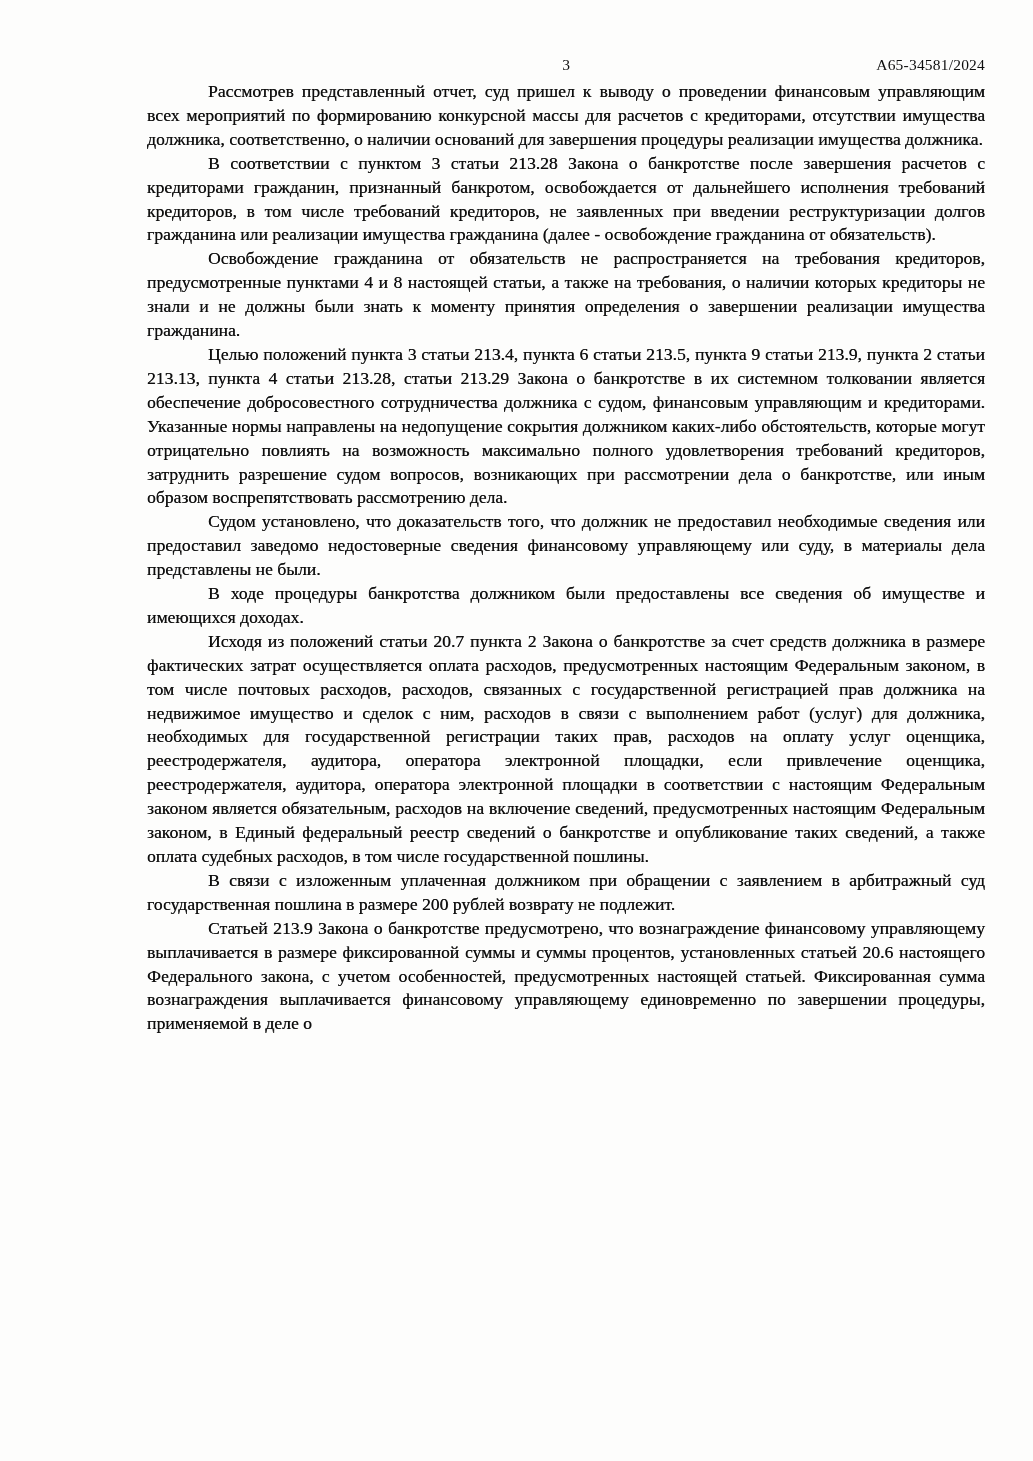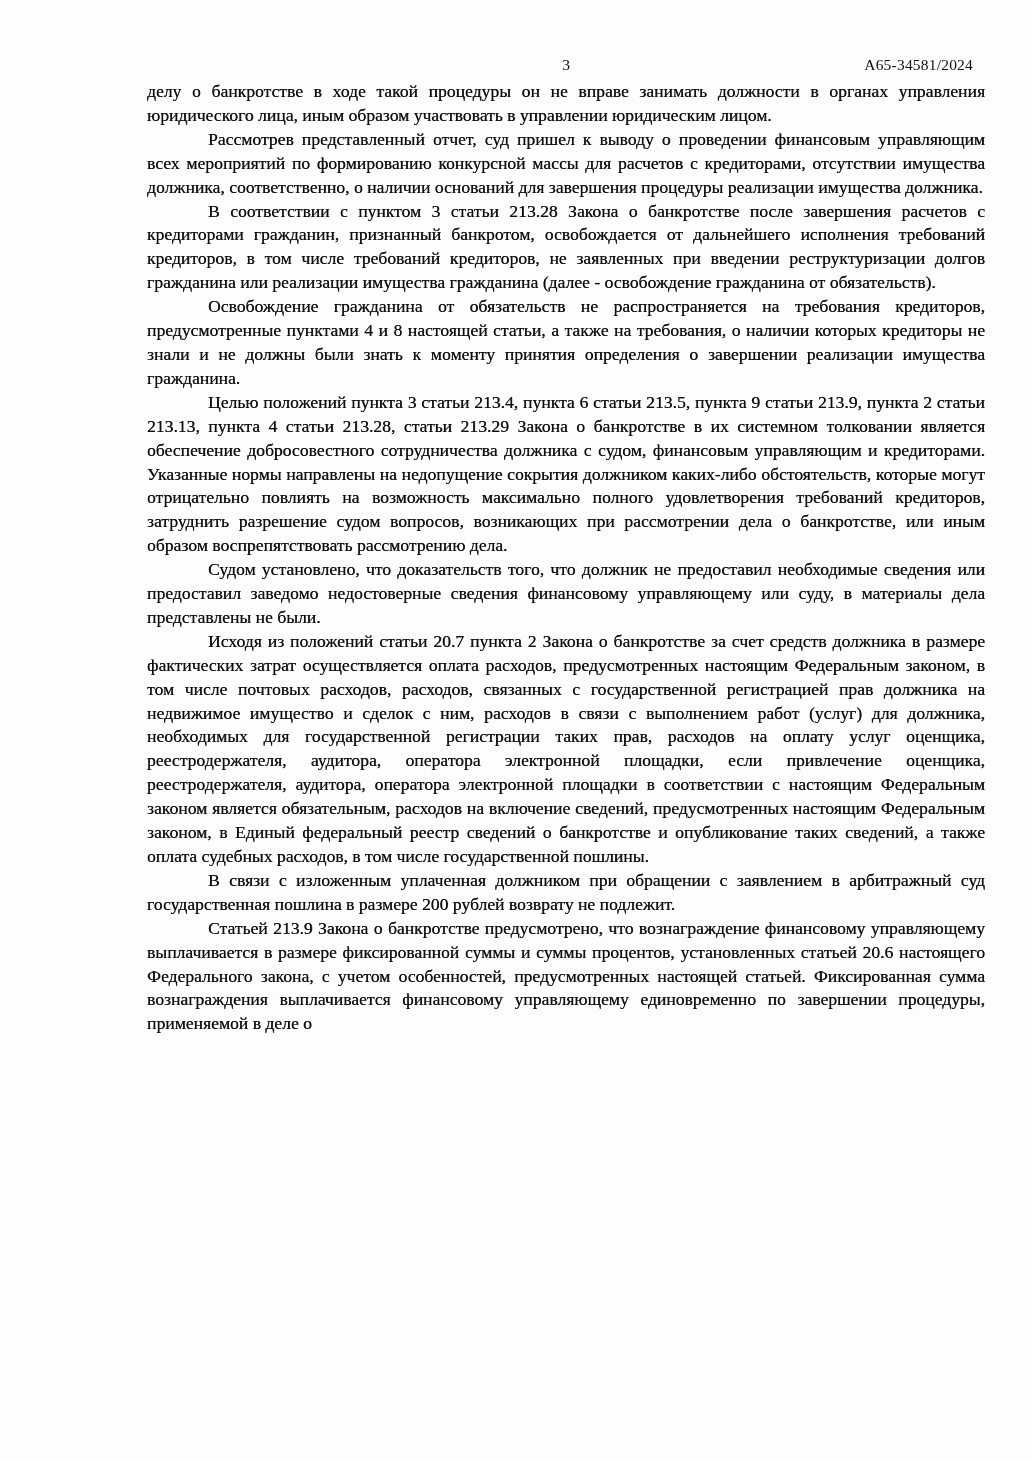--- a/index.html
+++ b/index.html
@@ -27,21 +27,21 @@
   }
   .page-number {
     position: absolute;
     left: 0;
     right: 0;
     top: 0;
     text-align: center;
   }
   .case-number {
     position: absolute;
-    right: 12px;
+    right: 0;
     top: 0;
     letter-spacing: 0.2px;
   }
   .body-text {
     position: absolute;
     top: 80px;
     left: 147px;
     width: 838px;
     font-size: 17.6px;
     line-height: 23.9px;
@@ -61,24 +61,24 @@
 <body>
 
 <div class="sheet">
 
   <div class="page-header">
     <div class="page-number">3</div>
     <div class="case-number">А65-34581/2024</div>
   </div>
 
   <div class="body-text">
-    <p class="continuation">делу о банкротстве в ходе такой процедуры он не вправе занимать должности в органах управления юридического лица, иным образом участвовать в управлении юридическим лицом.</p>
     <p>Рассмотрев представленный отчет, суд пришел к выводу о проведении финансовым управляющим всех мероприятий по формированию конкурсной массы для расчетов с кредиторами, отсутствии имущества должника, соответственно, о наличии оснований для завершения процедуры реализации имущества должника.</p>
     <p>В соответствии с пунктом 3 статьи 213.28 Закона о банкротстве после завершения расчетов с кредиторами гражданин, признанный банкротом, освобождается от дальнейшего исполнения требований кредиторов, в том числе требований кредиторов, не заявленных при введении реструктуризации долгов гражданина или реализации имущества гражданина (далее - освобождение гражданина от обязательств).</p>
     <p>Освобождение гражданина от обязательств не распространяется на требования кредиторов, предусмотренные пунктами 4 и 8 настоящей статьи, а также на требования, о наличии которых кредиторы не знали и не должны были знать к моменту принятия определения о завершении реализации имущества гражданина.</p>
     <p>Целью положений пункта 3 статьи 213.4, пункта 6 статьи 213.5, пункта 9 статьи 213.9, пункта 2 статьи 213.13, пункта 4 статьи 213.28, статьи 213.29 Закона о банкротстве в их системном толковании является обеспечение добросовестного сотрудничества должника с судом, финансовым управляющим и кредиторами. Указанные нормы направлены на недопущение сокрытия должником каких-либо обстоятельств, которые могут отрицательно повлиять на возможность максимально полного удовлетворения требований кредиторов, затруднить разрешение судом вопросов, возникающих при рассмотрении дела о банкротстве, или иным образом воспрепятствовать рассмотрению дела.</p>
     <p>Судом установлено, что доказательств того, что должник не предоставил необходимые сведения или предоставил заведомо недостоверные сведения финансовому управляющему или суду, в материалы дела представлены не были.</p>
+    <p>В ходе процедуры банкротства должником были предоставлены все сведения об имуществе и имеющихся доходах.</p>
     <p>Исходя из положений статьи 20.7 пункта 2 Закона о банкротстве за счет средств должника в размере фактических затрат осуществляется оплата расходов, предусмотренных настоящим Федеральным законом, в том числе почтовых расходов, расходов, связанных с государственной регистрацией прав должника на недвижимое имущество и сделок с ним, расходов в связи с выполнением работ (услуг) для должника, необходимых для государственной регистрации таких прав, расходов на оплату услуг оценщика, реестродержателя, аудитора, оператора электронной площадки, если привлечение оценщика, реестродержателя, аудитора, оператора электронной площадки в соответствии с настоящим Федеральным законом является обязательным, расходов на включение сведений, предусмотренных настоящим Федеральным законом, в Единый федеральный реестр сведений о банкротстве и опубликование таких сведений, а также оплата судебных расходов, в том числе государственной пошлины.</p>
     <p>В связи с изложенным уплаченная должником при обращении с заявлением в арбитражный суд государственная пошлина в размере 200 рублей возврату не подлежит.</p>
     <p>Статьей 213.9 Закона о банкротстве предусмотрено, что вознаграждение финансовому управляющему выплачивается в размере фиксированной суммы и суммы процентов, установленных статьей 20.6 настоящего Федерального закона, с учетом особенностей, предусмотренных настоящей статьей. Фиксированная сумма вознаграждения выплачивается финансовому управляющему единовременно по завершении процедуры, применяемой в деле о</p>
   </div>
 
 </div>
 
 </body></html>

